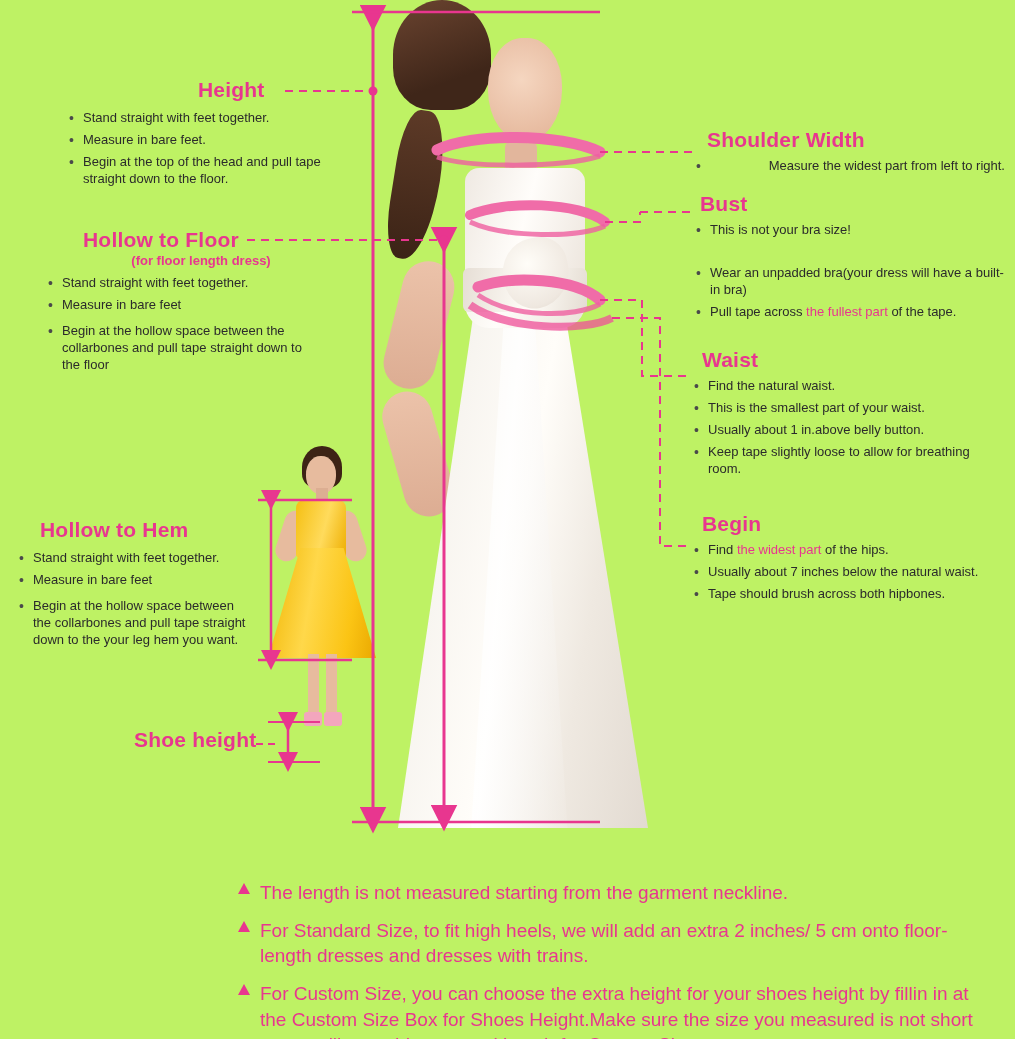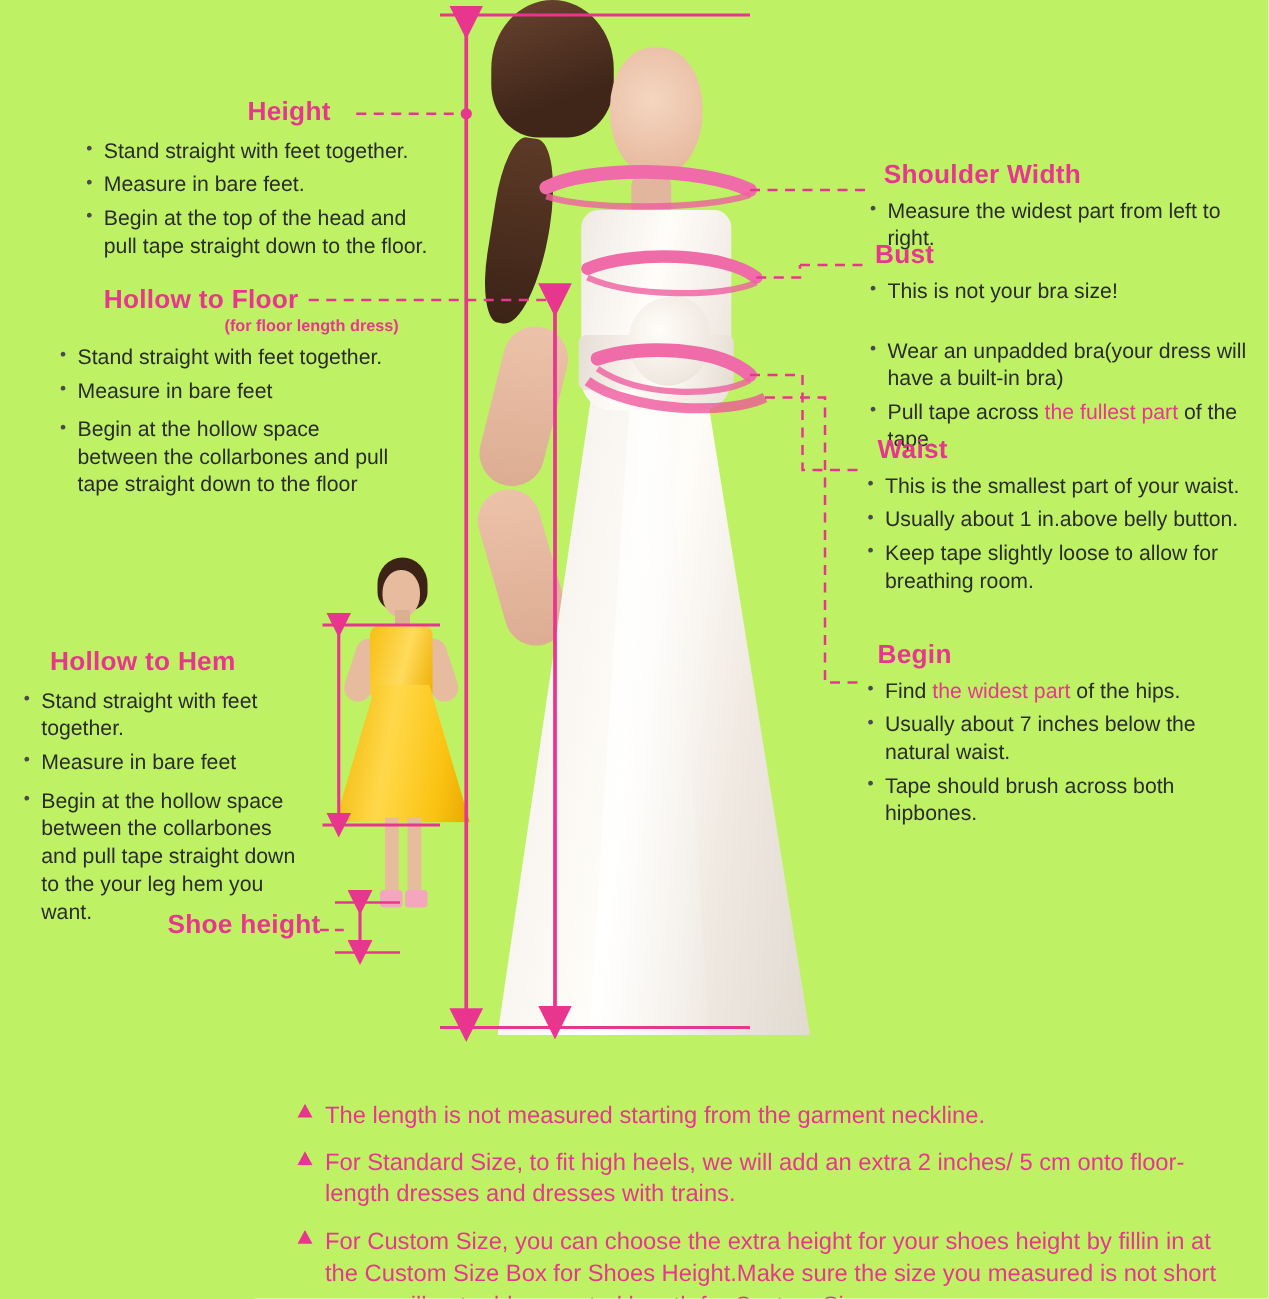--- a/index.html
+++ b/index.html
@@ -33,21 +33,21 @@
     white-space: nowrap;
   }
   ul.bullets {
     list-style: none;
     margin: 0;
     padding: 0;
   }
   ul.bullets li {
     position: relative;
     color: #2b2b2b;
-    font-size: 17px;
+    font-size: 13px;
     line-height: 1.3;
     padding-left: 15px;
     margin-bottom: 5px;
   }
   ul.bullets li::before {
     content: "\2022";
     position: absolute;
     left: 1px;
     top: -1px;
     color: #4a4a4a;
@@ -278,21 +278,21 @@
     <div class="heading">Height</div>
     <ul class="bullets" style="width:275px; margin-top:8px; margin-left:-130px;">
       <li>Stand straight with feet together.</li>
       <li>Measure in bare feet.</li>
       <li>Begin at the top of the head and pull tape straight down to the floor.</li>
     </ul>
   </div>
 
   <div class="blk" style="left:83px; top:228px;">
     <div class="heading">Hollow to Floor</div>
-    <div class="subheading" style="text-align:right; margin-top:1px;">(for floor length dress)</div>
+    <div class="subheading" style="text-align:center; margin-top:1px;">(for floor length dress)</div>
     <ul class="bullets" style="width:272px; margin-top:7px; margin-left:-36px;">
       <li>Stand straight with feet together.</li>
       <li>Measure in bare feet</li>
       <li style="margin-top:9px;">Begin at the hollow space between the collarbones and pull tape straight down to the floor</li>
     </ul>
   </div>
 
   <div class="blk" style="left:40px; top:518px;">
     <div class="heading">Hollow to Hem</div>
     <ul class="bullets" style="width:230px; margin-top:8px; margin-left:-22px;">
@@ -301,37 +301,38 @@
       <li style="margin-top:9px;">Begin at the hollow space between the collarbones and pull tape straight down to the your leg hem  you want.</li>
     </ul>
   </div>
 
   <div class="blk" style="left:134px; top:728px;">
     <div class="heading">Shoe height</div>
   </div>
 
   <div class="blk" style="left:707px; top:128px;">
     <div class="heading">Shoulder Width</div>
-    <ul class="bullets" style="width:310px; margin-top:6px; margin-left:-12px;">
+    <ul class="bullets" style="width:310px; margin-top:6px; margin-left:-12px;text-align:right;">
       <li>Measure the widest part from left to right.</li>
     </ul>
   </div>
 
   <div class="blk" style="left:700px; top:192px;">
     <div class="heading">Bust</div>
     <ul class="bullets" style="width:312px; margin-top:6px; margin-left:-5px;">
       <li>This is not your bra size!</li>
       <li style="margin-top:26px;">Wear an unpadded bra(your dress will have a built-in bra)</li>
       <li><span>Pull tape across </span><span class="pinktext">the fullest part</span><span> of the tape.</span></li>
     </ul>
   </div>
 
   <div class="blk" style="left:702px; top:348px;">
     <div class="heading">Waist</div>
     <ul class="bullets" style="width:300px; margin-top:6px; margin-left:-9px;">
+      <li>Find the natural waist.</li>
       <li>This is the smallest part of your waist.</li>
       <li>Usually about 1 in.above belly button.</li>
       <li>Keep tape slightly loose to allow for breathing room.</li>
     </ul>
   </div>
 
   <div class="blk" style="left:702px; top:512px;">
     <div class="heading">Begin</div>
     <ul class="bullets" style="width:300px; margin-top:6px; margin-left:-9px;">
       <li><span>Find </span><span class="pinktext">the widest part</span><span> of the hips.</span></li>

